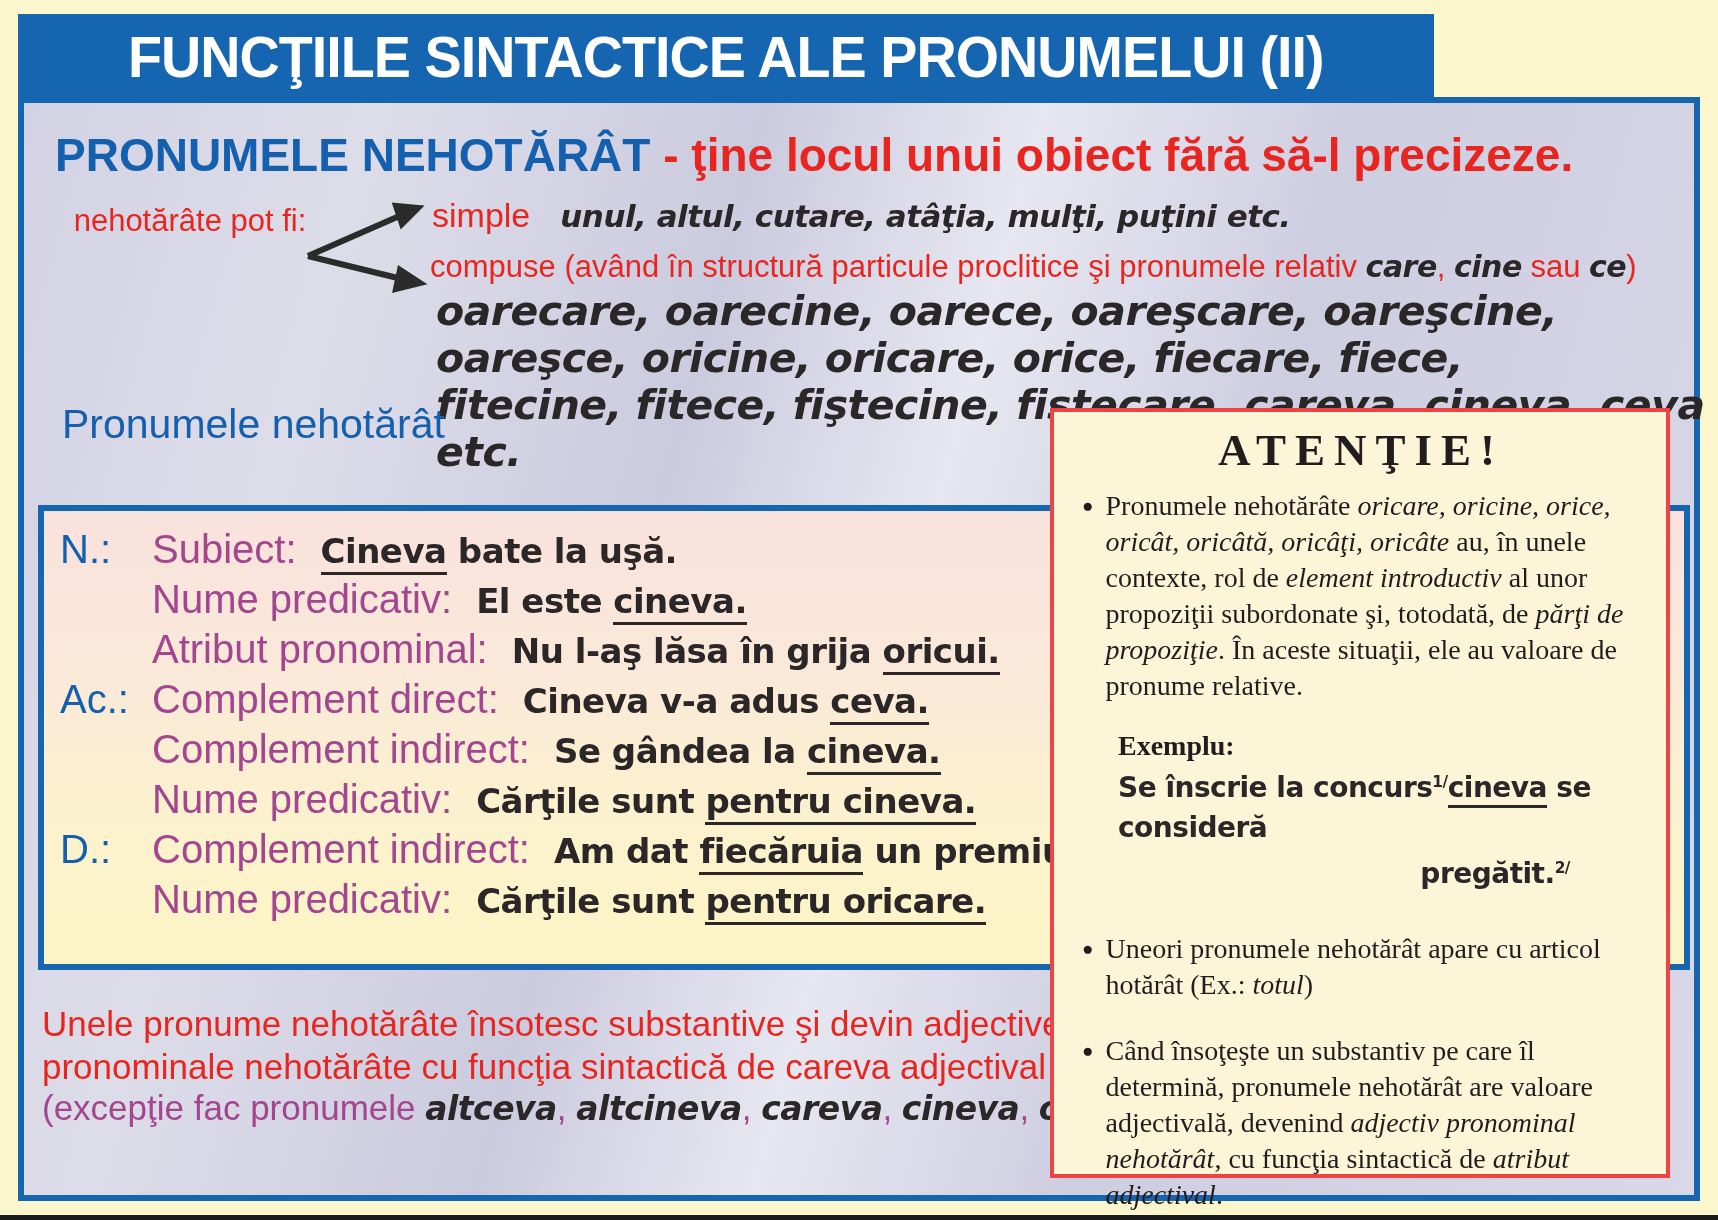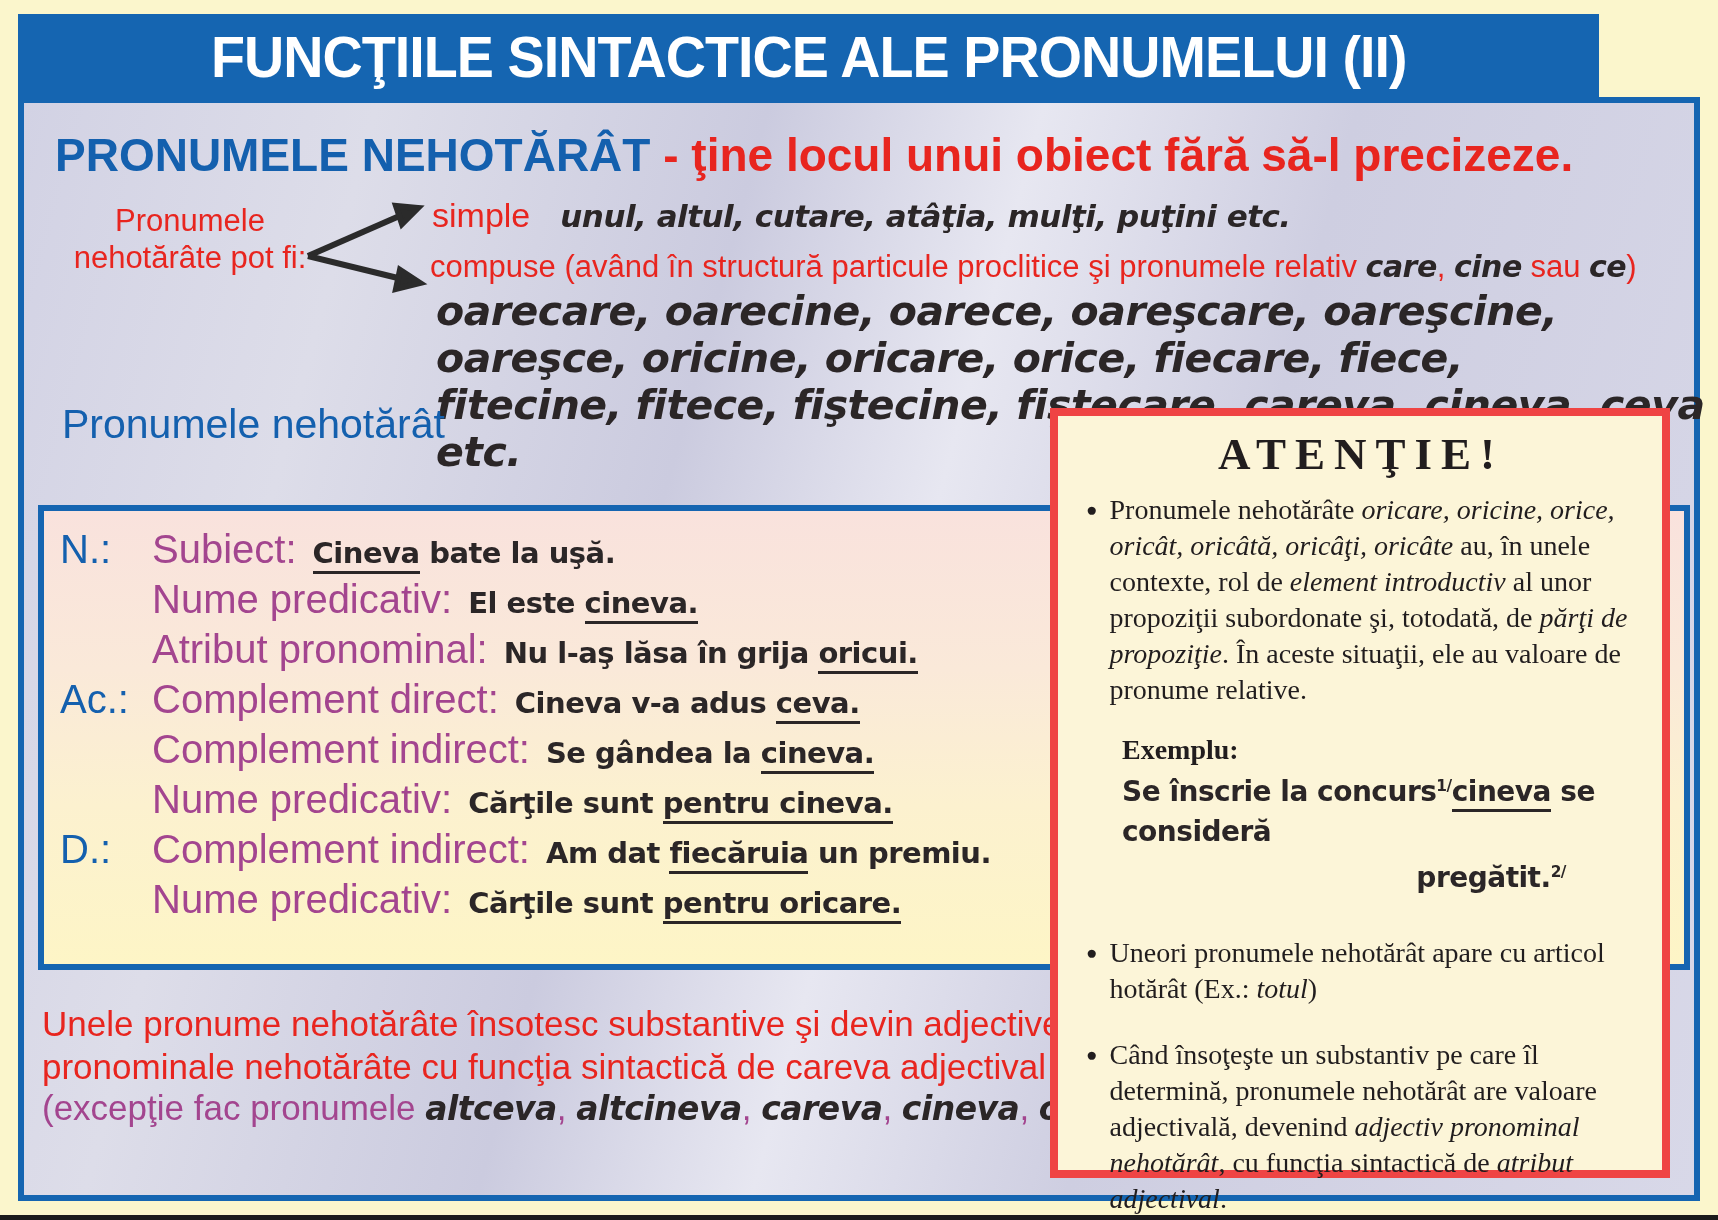--- a/index.html
+++ b/index.html
@@ -1,19 +1,19 @@
 <!DOCTYPE html>
 <html><head>
 <meta charset="utf-8">
 <style>
   html,body{margin:0;padding:0;}
   body{font-family:"Liberation Sans",sans-serif;}
   .page{position:relative;width:1718px;height:1220px;background:#fbf6cc;overflow:hidden;}
 
-  .banner{position:absolute;left:18px;top:14px;width:1581px;height:84px;background:#1565b1;
+  .banner{position:absolute;left:18px;top:14px;width:1416px;height:84px;background:#1565b1;
           display:flex;align-items:center;justify-content:center;}
   .banner h1{margin:0;color:#ffffff;font-size:58px;font-weight:700;letter-spacing:-1px;
              transform:scaleX(0.96);white-space:nowrap;}
 
   .outer{position:absolute;left:18px;top:97px;width:1682px;height:1104px;box-sizing:border-box;
          border:6px solid #1565b1;
          background:linear-gradient(105deg,#d2d2e4 0%,#dddde9 18%,#cbcbdf 38%,#e7e7f1 52%,#cecee1 68%,#d8d8e8 100%);}
 
   .blue{color:#1460ae;}
   .red{color:#e8251f;}
@@ -41,29 +41,29 @@
   .compuse-ex{position:absolute;left:436px;top:288px;font-size:41px;line-height:47px;}
 
   .func-intro{position:absolute;left:62px;top:398px;font-size:41px;line-height:52px;white-space:nowrap;}
 
   .funcbox{position:absolute;left:38px;top:505px;width:1652px;height:465px;box-sizing:border-box;
            border:6px solid #1565b1;z-index:2;padding:16px 0 0 16px;
            background:linear-gradient(180deg,#f9e2dd 0%,#fae9d9 35%,#fcf1cf 65%,#fdf5c6 100%);}
   .frow{display:flex;align-items:baseline;height:50px;white-space:nowrap;}
   .frow .case{display:inline-block;width:92px;font-size:40px;color:#1460ae;}
   .frow .flabel{font-size:40px;color:#a3458f;margin-right:16px;}
-  .frow .sentence{font-size:29px;}
+  .frow .sentence{font-size:34px;margin-left:8px;}
 
   .note-red{position:absolute;left:42px;top:1002px;font-size:35px;line-height:43px;color:#e8251f;white-space:nowrap;}
   .note-purple{position:absolute;left:42px;top:1088px;font-size:35px;color:#a3458f;white-space:nowrap;}
   .note-purple .hand-i{font-size:33px;}
   .final-example{position:absolute;left:150px;top:1132px;width:880px;text-align:center;font-size:34px;white-space:nowrap;}
 
   .atentie{position:absolute;left:1050px;top:408px;width:620px;height:770px;box-sizing:border-box;
-           border:8px solid #ef4444;background:#fcf5d8;z-index:3;padding:8px 26px 0 28px;
+           border:4px solid #ef4444;background:#fcf5d8;z-index:3;padding:8px 26px 0 28px;
            font-family:"Liberation Serif",serif;color:#211d1e;}
   .atentie h2{margin:4px 0 12px 0;text-align:center;font-size:45px;letter-spacing:9px;font-weight:700;}
   .abullet{display:flex;gap:12px;font-size:28px;line-height:36px;}
   .abullet .bullet-icon{font-size:19px;line-height:36px;}
   .abullet p{margin:0;flex:1;}
   .abullet em{font-style:italic;}
   .exemplu{margin:26px 0 0 36px;}
   .exemplu .ex-label{font-weight:700;font-size:28px;}
   .exemplu .ex-line{font-size:28px;line-height:40px;}
   .exemplu .ex-line2{font-size:28px;line-height:40px;text-align:right;padding-right:70px;}
@@ -80,21 +80,20 @@
     <h1>FUNCŢIILE SINTACTICE ALE PRONUMELUI (II)</h1>
   </header>
 
   <div class="outer"></div>
 
   <div class="intro">
     <span class="term blue">PRONUMELE NEHOTĂRÂT</span><span class="def red"> - ţine locul unui obiect fără să-l precizeze.</span>
   </div>
 
   <div class="branch-label">
-    <div>Pronumele</div>
     <div>nehotărâte pot fi:</div>
   </div>
 
   <svg class="arrows" width="132" height="96" viewBox="0 0 132 96">
     <g stroke="#2b2b2b" stroke-width="6" fill="#2b2b2b">
       <line x1="8" y1="58" x2="104" y2="16"></line>
       <polygon points="118,10 96,8 102,26"></polygon>
       <line x1="8" y1="58" x2="106" y2="82"></line>
       <polygon points="120,85 100,72 96,91"></polygon>
     </g>

